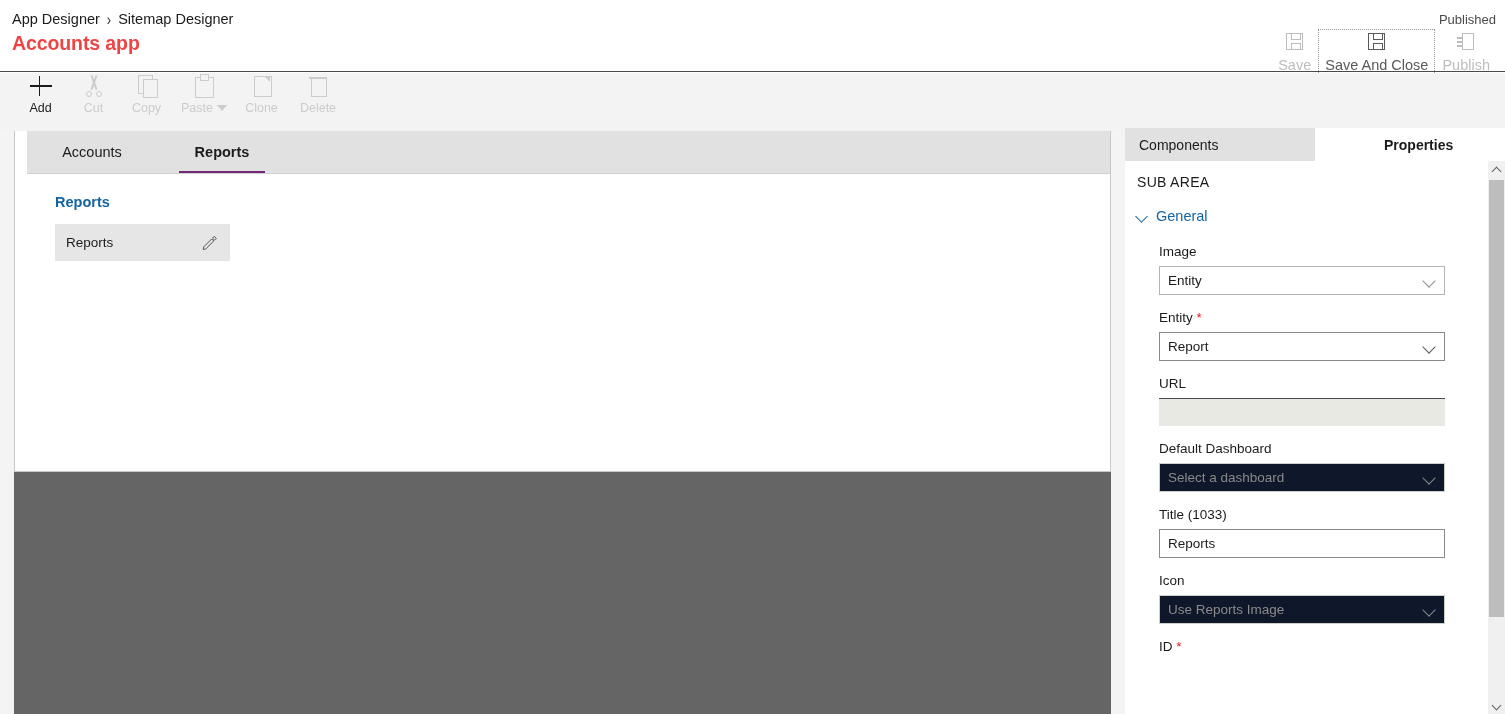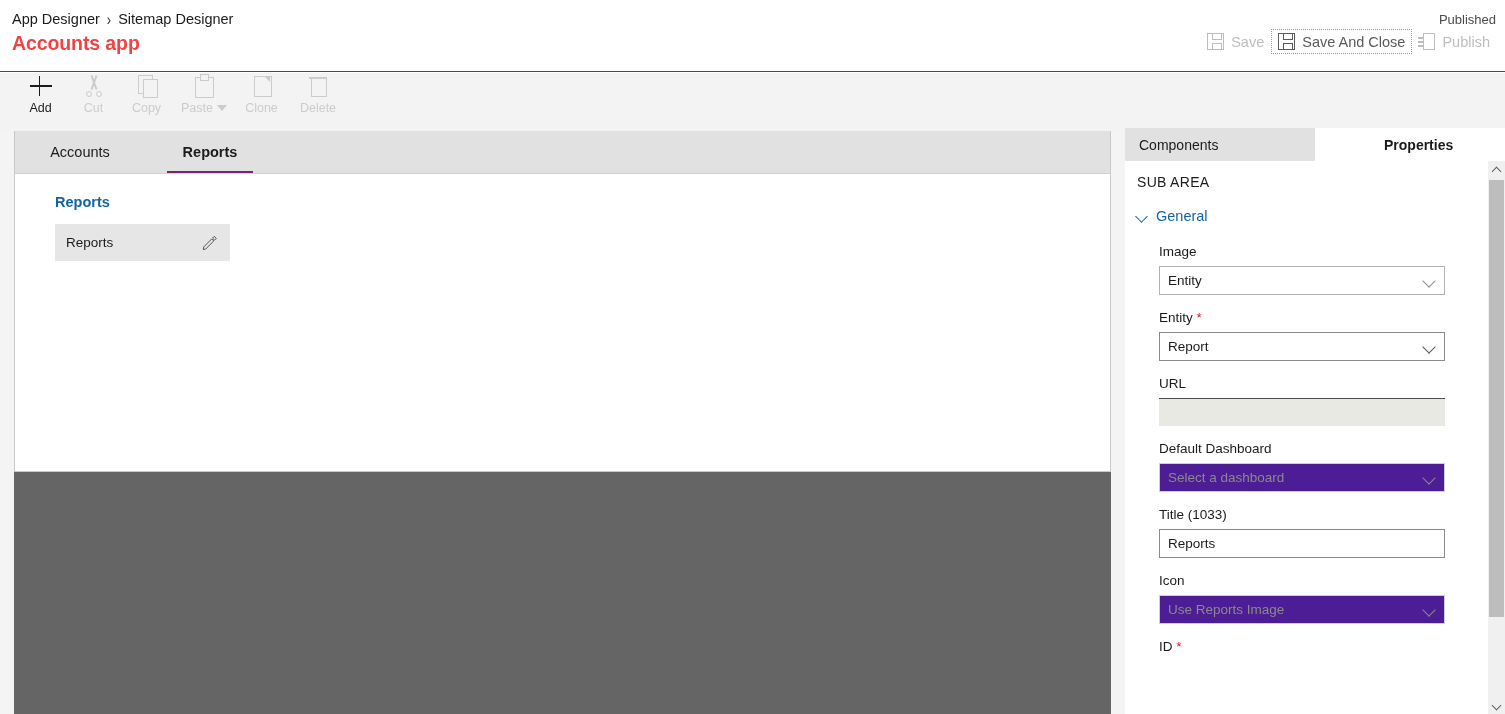--- a/index.html
+++ b/index.html
@@ -35,20 +35,21 @@
   }
   .header-actions {
     position: absolute; right: 8px; top: 29px;
     display: flex; align-items: center; gap: 0px;
   }
   .hbtn {
     display: flex; align-items: center; gap: 7px;
     padding: 3px 6px; font-size: 14.5px; color: #bdbdbd;
     background: transparent; border: 1px solid transparent;
     white-space: nowrap;
+    flex-direction: column;
   }
   .hbtn.focused { border: 1px dotted #9a9a9a; color: #5a5a5a; }
   .hbtn .gl { display: inline-block; width: 17px; height: 17px; position: relative; }
 
   
   .ic-floppy { border: 1.6px solid currentColor; }
   .ic-floppy::before {
     content: ""; position: absolute; left: 3.5px; top: -0.5px;
     width: 8px; height: 5.5px; border: 1.6px solid currentColor; border-top: none;
   }
@@ -146,20 +147,21 @@
     position: absolute; left: 0; top: 131px; width: 1125px; height: 583px;
     background: #f4f4f4;
   }
   .canvas {
     position: absolute; left: 14px; top: 0; width: 1097px; height: 341px;
     background: #ffffff; border: 1px solid #c8c8c8; border-top: none;
   }
   .tabstrip {
     height: 43px; background: #e1e1e1; display: flex; align-items: stretch;
     border-bottom: 1px solid #d0d0d0;
+    margin-left: 12px;
   }
   .ctab {
     display: flex; align-items: center; justify-content: center;
     width: 130px; font-size: 14.5px; color: #1b1b1b; position: relative;
   }
   .ctab.active { font-weight: bold; }
   .ctab.active::after {
     content: ""; position: absolute; left: 22px; right: 22px; bottom: 0;
     height: 2.5px; background: #742774;
   }
@@ -214,21 +216,21 @@
     font-size: 13.5px; color: #1b1b1b; margin-bottom: 7px; display: block;
   }
   .req { color: #e81123; }
   .ctrl {
     height: 29px; width: 286px; display: flex; align-items: center;
     padding: 0 8px; font-size: 13.5px; color: #1b1b1b; position: relative;
     background: #ffffff; border: 1px solid #8a8a8a;
   }
   .ctrl.thin { border: 1px solid #b3b3b3; }
   .ctrl.disabled {
-    background: #4c1d95; border: 1px solid #cfcfcb; color: #8a8a8a;
+    background: #0f172a; border: 1px solid #cfcfcb; color: #8a8a8a;
   }
   .ctrl.readonly {
     background: #e9e9e4; border: none; border-top: 1px solid #4a4a4a;
     height: 28px;
   }
   .ctrl .dd {
     position: absolute; right: 9px; top: 9px; width: 11px; height: 11px;
   }
   .ctrl .dd::before {
     content: ""; position: absolute; left: 0; top: 0;

